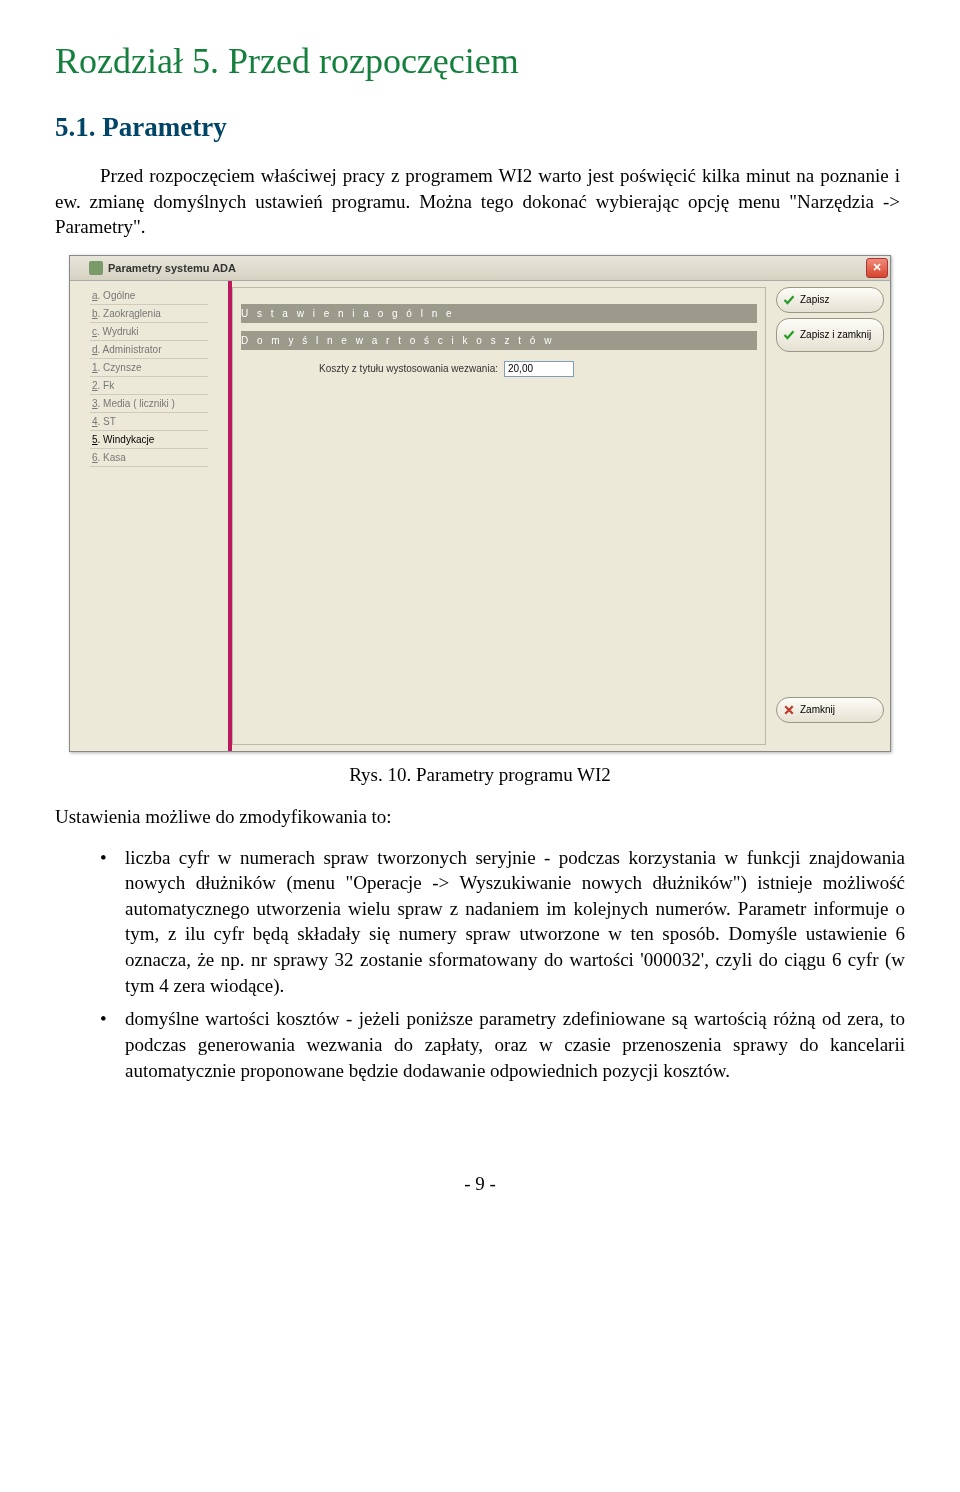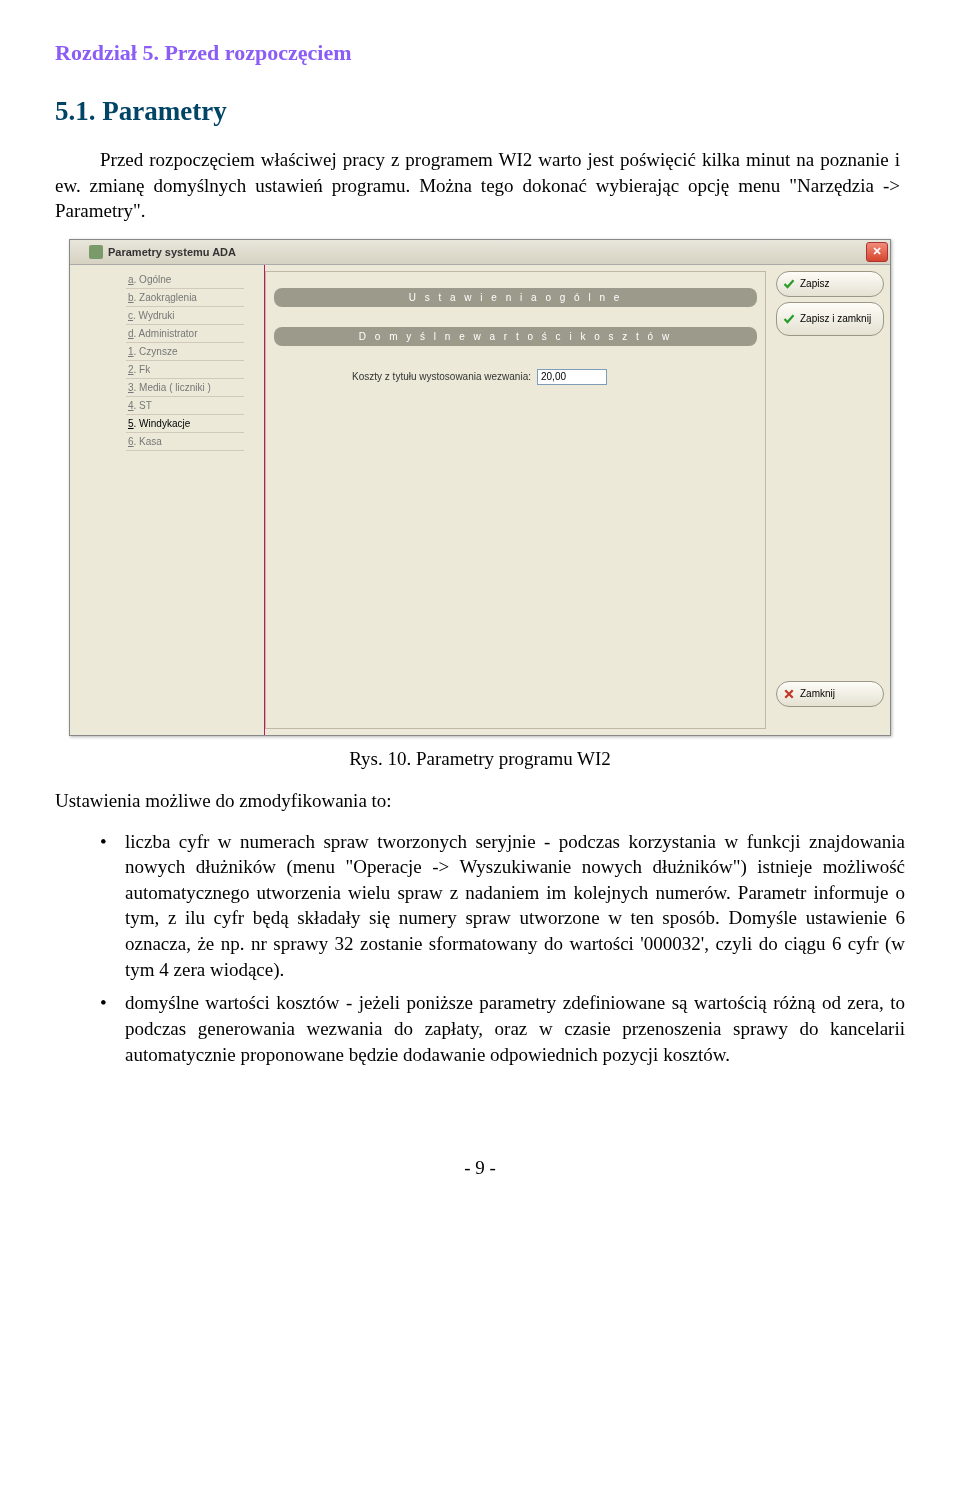--- a/index.html
+++ b/index.html
@@ -5,23 +5,23 @@
   body {
     margin: 0;
     padding: 40px 55px;
     font-family: Georgia, 'Times New Roman', serif;
     background: #fff;
     color: #000;
     width: 960px;
     box-sizing: border-box;
   }
   .chapter-title {
-    font-size: 22px;
-    font-weight: bold;
-    color: #8b5cf6;
+    font-size: 36px;
+    font-weight: normal;
+    color: #15803d;
     margin-bottom: 30px;
   }
   .section-title {
     font-size: 27px;
     font-weight: bold;
     color: #004466;
     margin: 25px 0 20px 0;
   }
   .para {
     font-size: 19px;
@@ -91,22 +91,21 @@
     color: #fff; font-weight: bold; font-size: 11px;
     cursor: pointer;
   }
   .win-body {
     display: flex;
     height: 470px;
   }
   .sidebar {
     width: 118px;
     padding: 6px 20px;
-    border-right: 1px solid #be185d;
-    margin-left: 36px;
+    border-right: 4px solid #be185d;
   }
   .side-item {
     font-size: 10px;
     color: #777;
     padding: 3px 2px;
     border-bottom: 1px solid #cfcabb;
     white-space: nowrap;
     overflow: hidden;
   }
   .side-item.selected {
@@ -117,26 +116,25 @@
     flex: 1;
     background: #ece9d8;
     padding: 10px 0 0 0;
     border: 1px solid #bdb8a8;
     margin: 6px 4px 6px 0;
     position: relative;
   }
   .section-bar {
     background: #9c9a8b;
     color: #fff;
-    text-align: center;
+    text-align: left;
     font-size: 10px;
     letter-spacing: 3px;
     padding: 4px 0;
-    margin: 6px 8px 20px 8px;
-    border-radius: 8px;
+    margin: 6px 8px 8px 8px;
   }
   .field-row {
     display: flex;
     align-items: center;
     padding: 3px 8px 3px 0;
     font-size: 10px;
     color: #333;
   }
   .field-label {
     flex: 0 0 265px;

